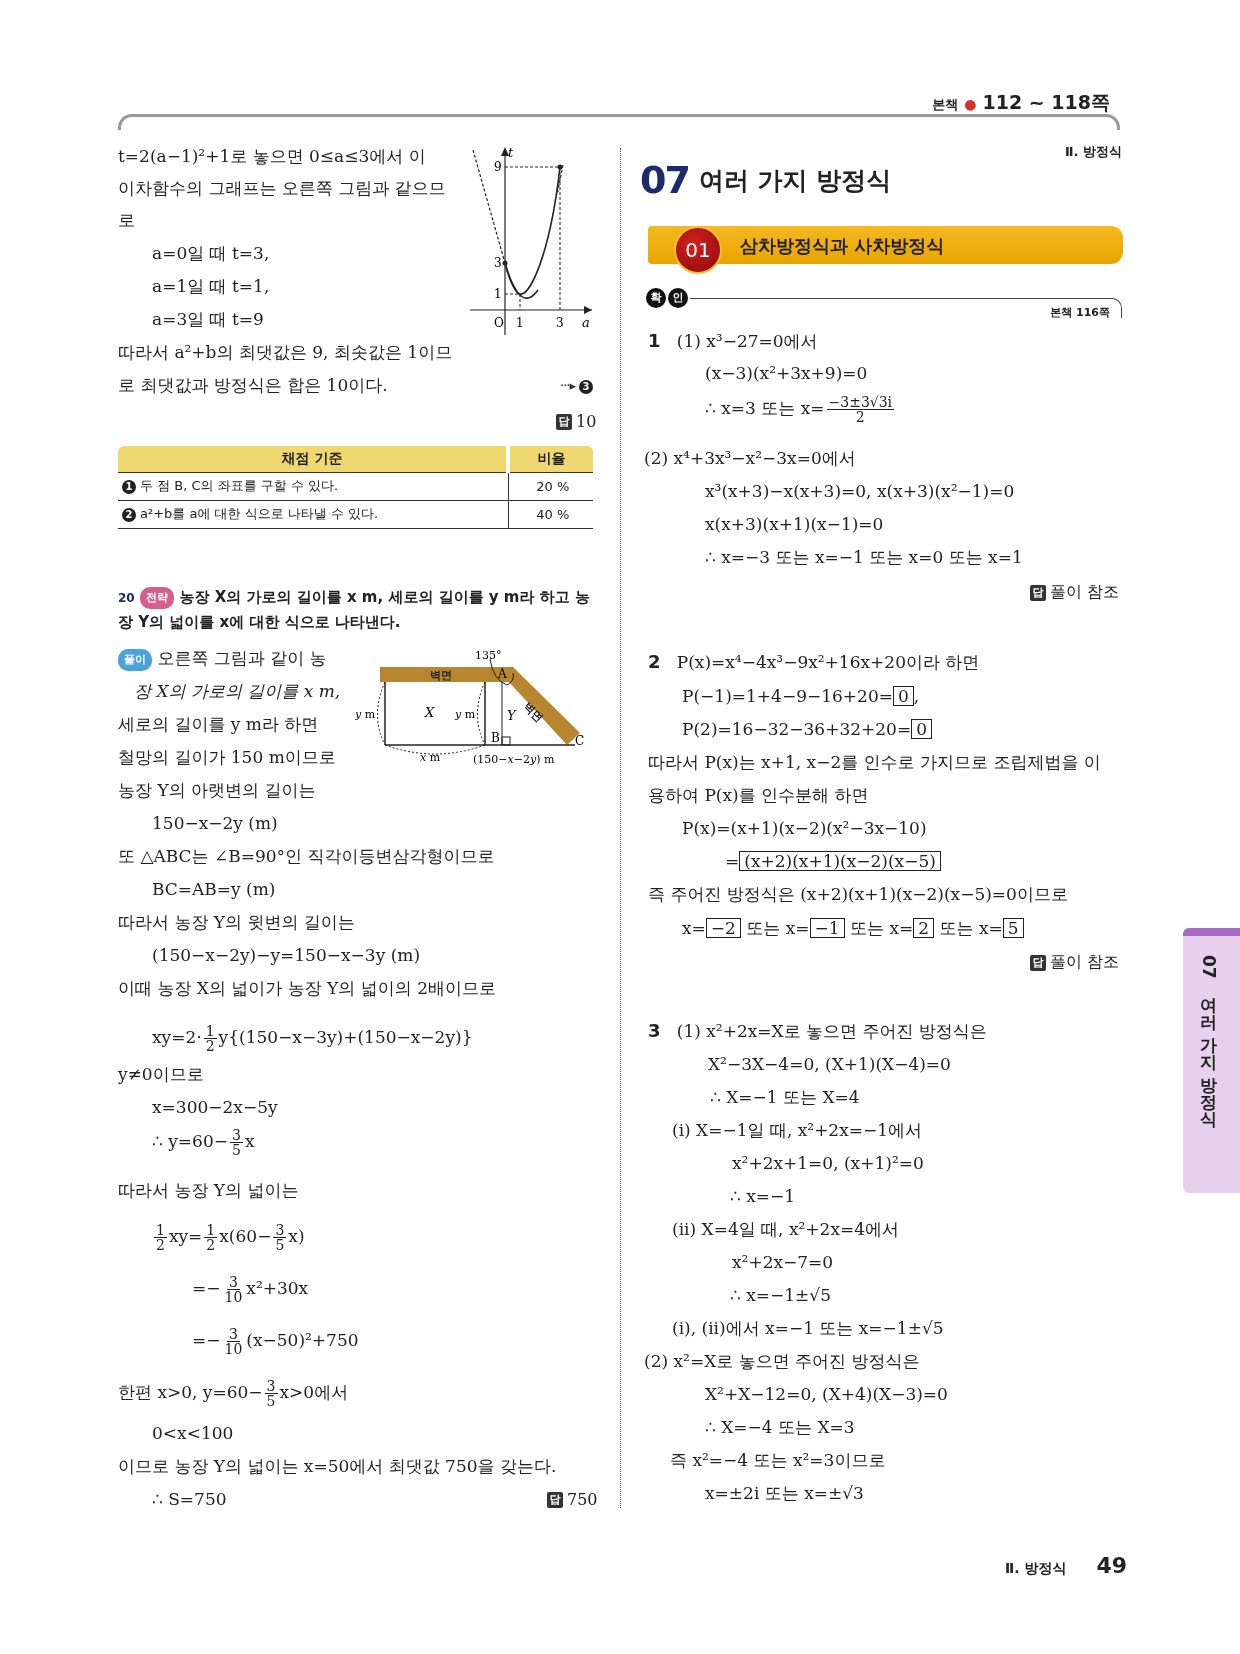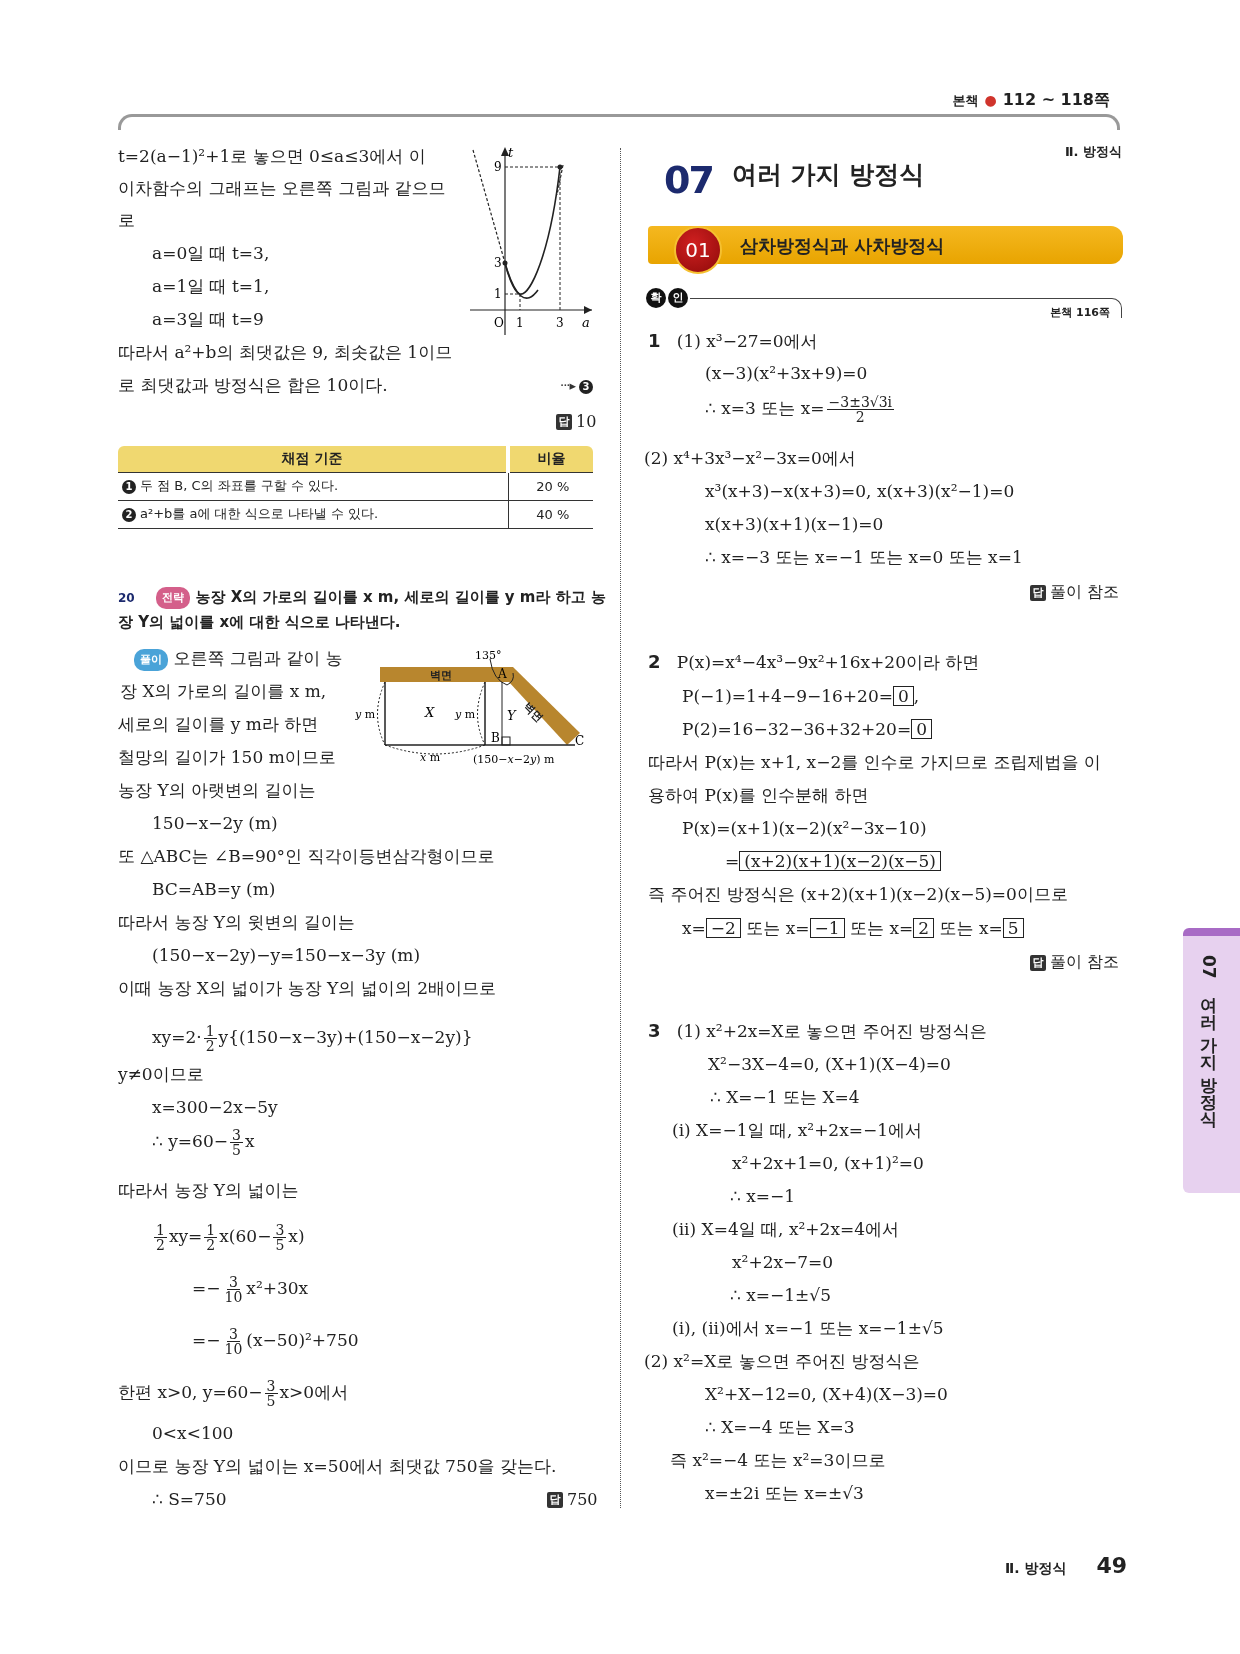--- a/index.html
+++ b/index.html
@@ -2,21 +2,21 @@
 <html><head>
 <meta charset="utf-8">
 <style>
   * { box-sizing: border-box; margin: 0; padding: 0; }
   html, body { width: 1240px; height: 1654px; background: #fff; overflow: hidden; }
   body { position: relative; font-family: "DejaVu Serif", "Liberation Serif", serif; color: #222; font-size: 17px; }
   .abs { position: absolute; }
 
   
   .hdr-range { right: 130px; top: 90px; font-family: "DejaVu Sans", sans-serif; font-weight: bold; font-size: 13px; color: #222; display:flex; align-items:baseline; gap:6px; }
-  .hdr-range .big { font-size: 16px; }
+  .hdr-range .big { font-size: 19px; }
   .hdr-range .dot { color: #d0342c; font-size: 14px; }
   .top-rule { left: 118px; top: 114px; width: 1002px; height: 16px; border-top: 3px solid #999; border-left: 3px solid #999; border-right: 3px solid #999; border-radius: 14px 14px 0 0; border-bottom: none; }
   .col-divider { left: 620px; top: 148px; height: 1360px; border-left: 1.5px dotted #555; }
 
   .line { position: absolute; white-space: nowrap; line-height: 20px; }
 
   
   .graph { left: 470px; top: 145px; width: 125px; height: 190px; }
   .step-ref { left: 560px; top: 378px; font-size: 13px; color: #333; }
   .step-ref .circ { display:inline-block; width:14px; height:14px; border-radius:50%; background:#222; color:#fff; font-size:10px; line-height:14px; text-align:center; font-family:"DejaVu Sans",sans-serif; font-weight:bold; vertical-align:middle; }
@@ -25,34 +25,34 @@
 
   table.score { position:absolute; left:118px; top:446px; width:475px; border-collapse: collapse; font-family:"DejaVu Sans",sans-serif; font-size:13px; }
   table.score th { background: #f0d870; font-weight: bold; height: 26px; font-size: 14px; border-bottom: 1.5px solid #333; }
   table.score th:first-child { border-radius: 6px 0 0 0; }
   table.score th:last-child { border-radius: 0 6px 0 0; border-left: 4px solid #fff; }
   table.score td { height: 28px; border-bottom: 1.5px solid #333; padding-left: 4px; }
   table.score td.rate { text-align:center; border-left: 1.5px solid #333; width: 85px; }
   .numc { display:inline-block; width:14px; height:14px; border-radius:50%; background:#222; color:#fff; font-size:10px; line-height:14px; text-align:center; font-weight:bold; margin-right:4px; }
 
   .pnum { font-family: "DejaVu Sans", sans-serif; font-weight: bold; color: #1c2a6e; font-size: 12px; }
-  .badge { display:inline-block; padding: 1px 6px; border-radius: 10px; font-family:"DejaVu Sans",sans-serif; font-size:11px; font-weight:bold; color:#fff; vertical-align: middle; margin-left: 16px; }
+  .badge { display:inline-block; padding: 1px 6px; border-radius: 10px; font-family:"DejaVu Sans",sans-serif; font-size:11px; font-weight:bold; color:#fff; vertical-align: middle; }
   .badge.strategy { background:#d45f8a; }
   .badge.solution { background:#4aa3d8; }
   .bold-sans { font-family:"DejaVu Sans",sans-serif; font-weight:bold; font-size:15px; }
 
   .farm { left: 355px; top: 645px; width: 245px; height: 125px; }
 
   .frac { display:inline-flex; flex-direction:column; align-items:center; vertical-align: middle; font-size: 14px; line-height: 14px; margin: 0 2px; }
   .frac .n { border-bottom: 1px solid #222; padding: 0 2px; }
   .frac .d { padding: 0 2px; }
 
   
   .chapter-tag { right: 118px; top: 143px; font-family:"DejaVu Sans",sans-serif; font-weight:bold; font-size:13px; }
-  .chapter-title { left: 664px; top: 158px; display:flex; align-items:flex-start; gap: 19px; }
+  .chapter-title { left: 640px; top: 158px; display:flex; align-items:center; gap: 10px; }
   .chapter-title .num { font-family:"DejaVu Sans",sans-serif; font-weight:bold; font-size: 38px; color:#1c2a6e; letter-spacing:-2px; }
   .chapter-title .txt { font-family:"DejaVu Sans",sans-serif; font-weight:bold; font-size: 25px; color:#222; }
 
   .section-bar { left: 648px; top: 226px; width: 475px; height: 38px; background: linear-gradient(#f5b820,#e8a400); border-radius: 4px 12px 12px 4px; }
   .section-circle { left: 674px; top: 226px; width: 48px; height: 48px; border-radius:50%; background: radial-gradient(circle at 40% 35%, #d02020, #8e0a0a); border: 2px solid #f5c030; color:#fff; font-family:"DejaVu Sans",sans-serif; font-size: 20px; text-align:center; line-height:44px; }
   .section-title { left: 740px; top: 234px; font-family:"DejaVu Sans",sans-serif; font-weight:bold; font-size: 18px; color:#222; }
 
   .confirm { left: 646px; top: 288px; display:flex; gap:2px; }
   .confirm span { display:inline-block; width:20px; height:20px; border-radius:50%; background:#111; color:#fff; font-family:"DejaVu Sans",sans-serif; font-size:11px; font-weight:bold; text-align:center; line-height:20px; }
   .confirm-rule { left: 690px; top: 298px; width: 432px; height: 20px; border-top: 1.5px solid #444; border-right: 1.5px solid #444; border-radius: 0 10px 0 0; }
@@ -145,21 +145,21 @@
   <span class="pnum">20</span>
   <span class="badge strategy">전략</span>
   <span class="bold-sans">농장 X의 가로의 길이를 x m, 세로의 길이를 y m라 하고 농</span>
 </div>
 <div class="line bold-sans" style="left:118px;top:612px;">장 Y의 넓이를 x에 대한 식으로 나타낸다.</div>
 
 <div class="line" style="left:118px;top:648px;">
   <span class="badge solution">풀이</span>
   <span>오른쪽 그림과 같이 농</span>
 </div>
-<div class="line" style="left:120px;top:681px;">장 X의 가로의 길이를 x m,</div>
+<div class="line" style="left:134px;top:681px;font-style:italic;">장 X의 가로의 길이를 x m,</div>
 <div class="line" style="left:118px;top:714px;">세로의 길이를 y m라 하면</div>
 <div class="line" style="left:118px;top:747px;">철망의 길이가 150 m이므로</div>
 <div class="line" style="left:118px;top:780px;">농장 Y의 아랫변의 길이는</div>
 <div class="line" style="left:152px;top:813px;">150−x−2y (m)</div>
 <div class="line" style="left:118px;top:846px;">또 △ABC는 ∠B=90°인 직각이등변삼각형이므로</div>
 <div class="line" style="left:152px;top:879px;">BC=AB=y (m)</div>
 <div class="line" style="left:118px;top:912px;">따라서 농장 Y의 윗변의 길이는</div>
 <div class="line" style="left:152px;top:945px;">(150−x−2y)−y=150−x−3y (m)</div>
 <div class="line" style="left:118px;top:978px;">이때 농장 X의 넓이가 농장 Y의 넓이의 2배이므로</div>
 

